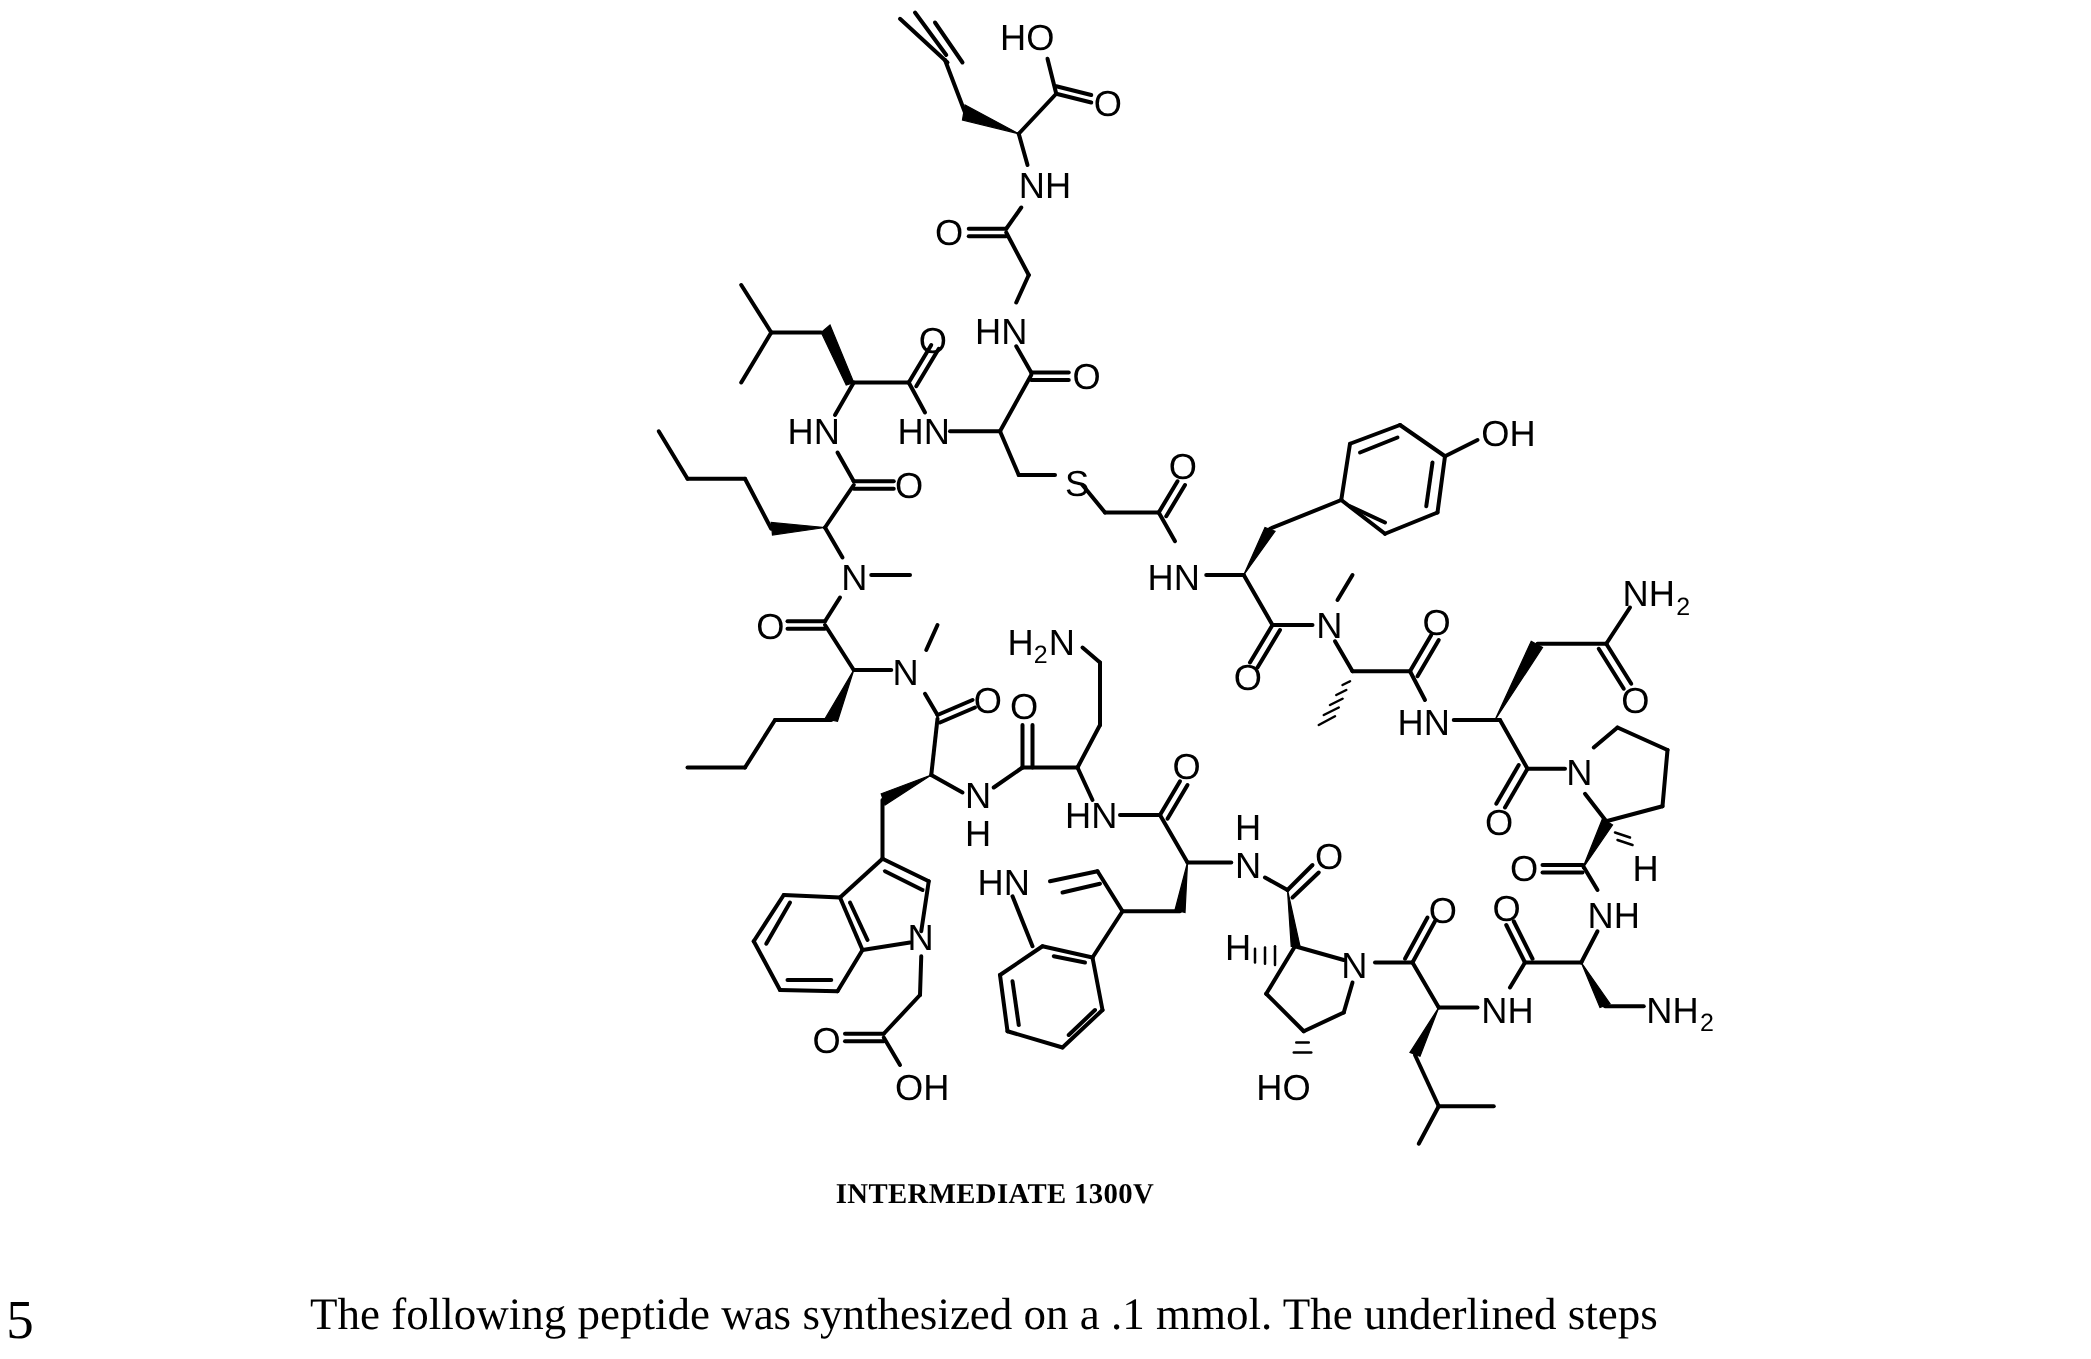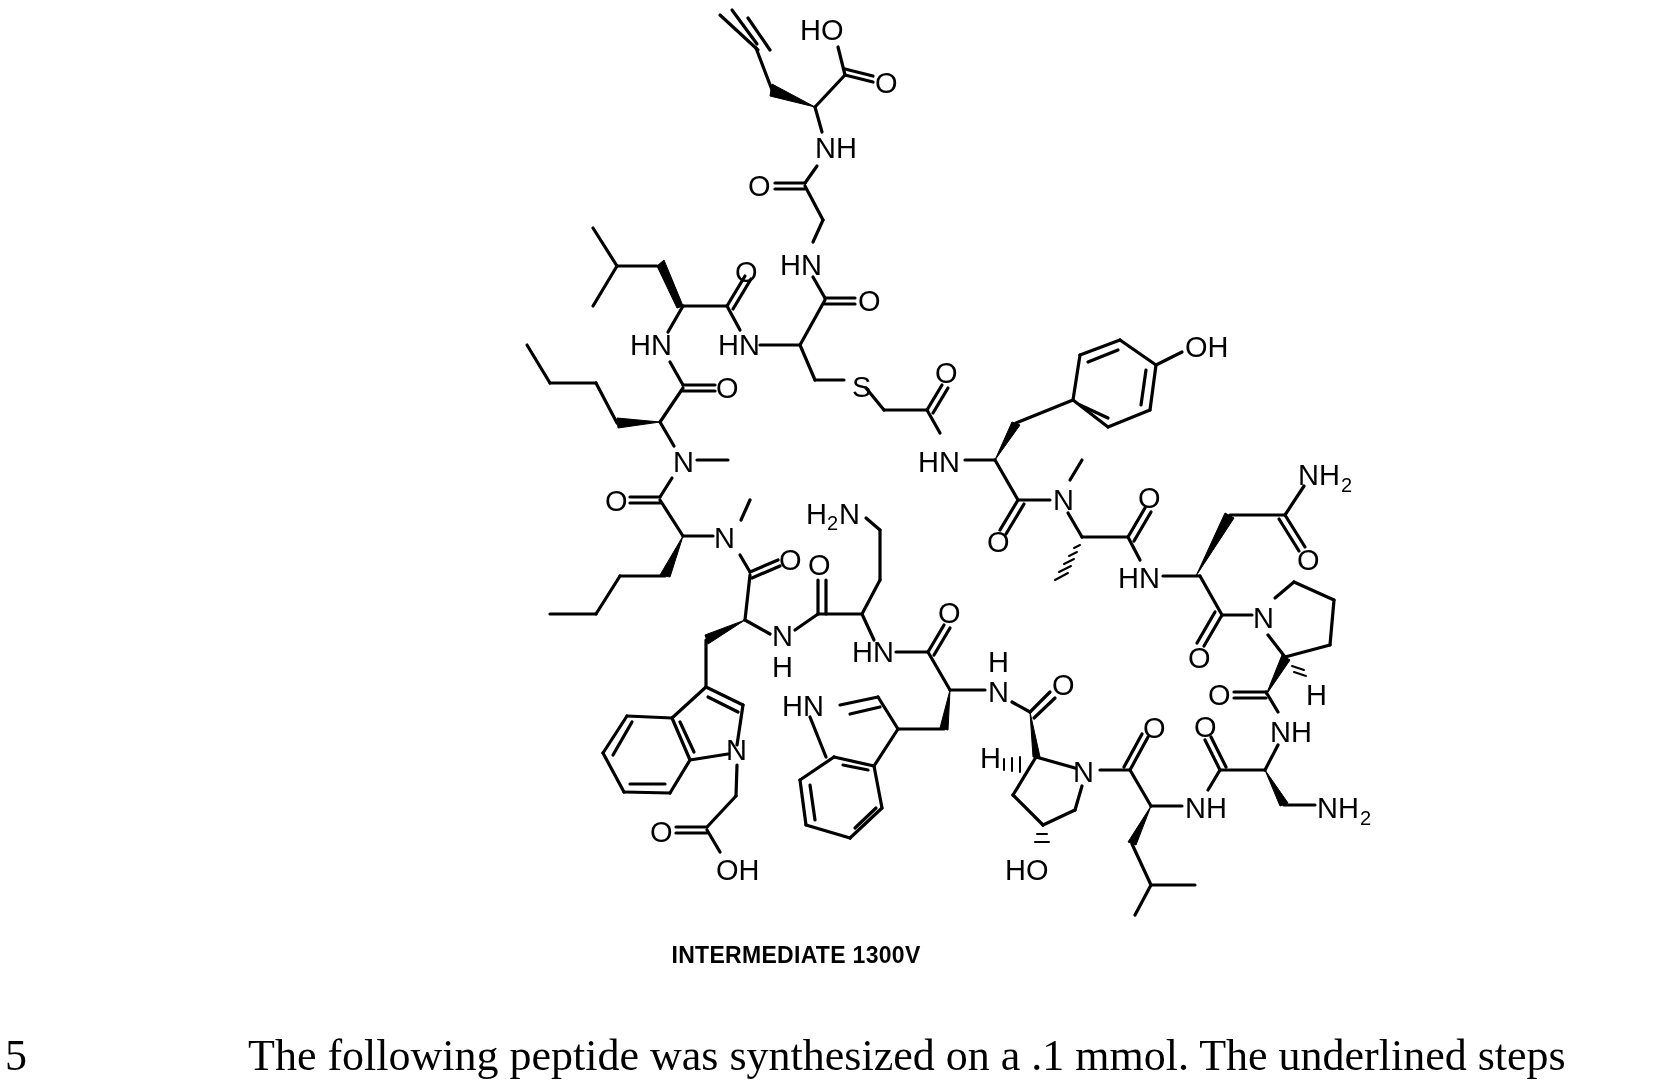--- a/index.html
+++ b/index.html
@@ -2,23 +2,23 @@
 <html><head>
 <meta charset="utf-8">
 <style>
   html, body { margin:0; padding:0; background:#ffffff; }
   body { width:1673px; height:1087px; position:relative; overflow:hidden; font-family:"Liberation Sans", sans-serif; color:#000; }
   #structure { position:absolute; left:0; top:0; width:1673px; height:960px; }
   #structure line, #structure polyline, #structure polygon.bond { stroke:#000; stroke-width:3.2; fill:none; stroke-linecap:round; }
   #structure polygon.wedge { fill:#000; stroke:#000; stroke-width:1; }
   #structure text { font-family:"Liberation Sans", sans-serif; font-size:29px; fill:#000; }
   #structure text.sub { font-size:20px; }
-  .caption { position:absolute; left:0; width:1592px; top:942px; text-align:center; font-family:Liberation Sans, sans-serif; font-weight:bold; font-size:23px; letter-spacing:0.3px; }
+  .caption { position:absolute; left:0; width:1592px; top:942px; text-align:center; font-family:Liberation Serif, serif; font-weight:bold; font-size:23px; letter-spacing:0.3px; }
   .line-number { position:absolute; left:5px; top:1030px; font-family:"Liberation Serif", serif; font-size:44px; }
-  .body-text { position:absolute; left:248px; top:1030px; font-family:"Liberation Serif", serif; font-size:44px; white-space:nowrap; }
+  .body-text { position:absolute; left:248px; top:1030px; font-family:"Liberation Serif", serif; font-size:36px; white-space:nowrap; }
 </style>
 </head>
 <body>
 
 <svg id="structure" viewBox="0 0 1673 960" xmlns="http://www.w3.org/2000/svg">
 
   <g>
     <line x1="720" y1="15" x2="758" y2="50"></line>
     <line x1="732" y1="10" x2="757" y2="44"></line>
     <line x1="748" y1="18" x2="770" y2="50"></line>

